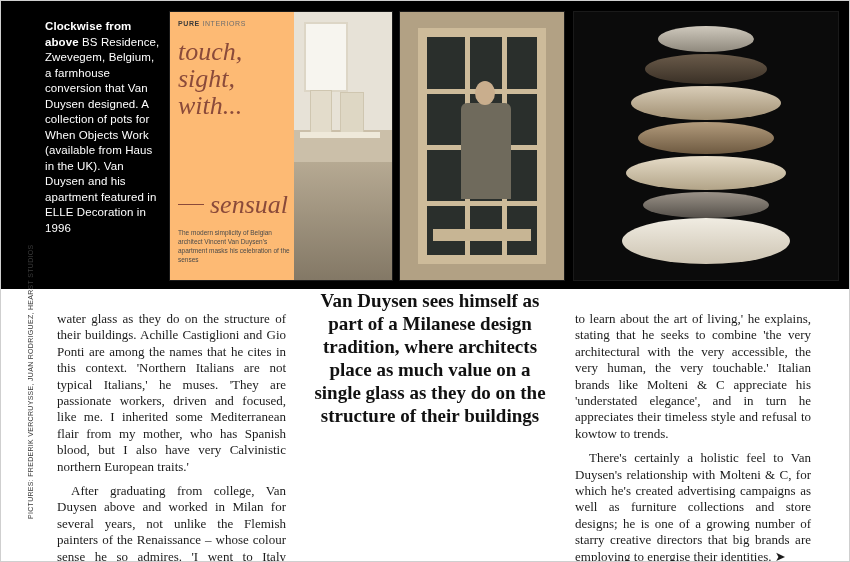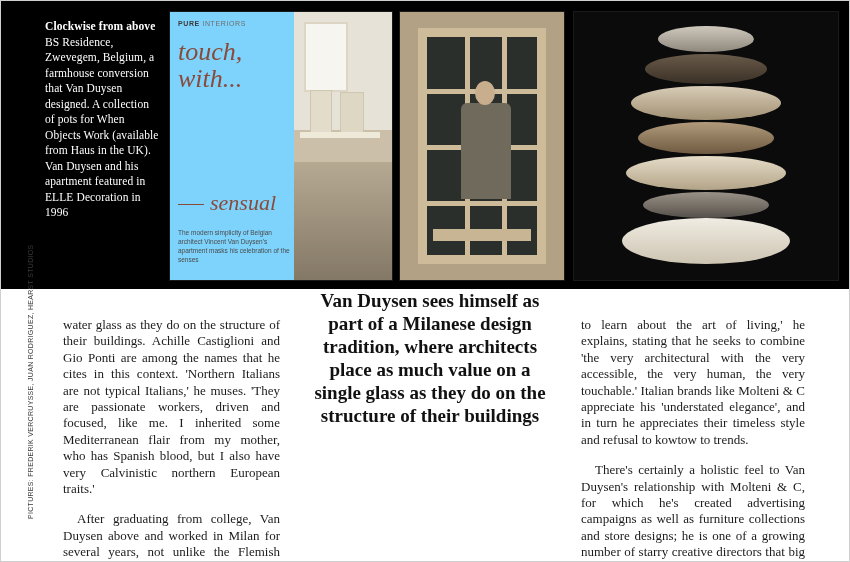--- a/index.html
+++ b/index.html
@@ -32,21 +32,21 @@
     background: #000000;
   }
 
   
   .caption-col {
     position: absolute;
     left: 44px;
     top: 18px;
     width: 115px;
     color: #ffffff;
-    font-family: Liberation Serif, serif;
+    font-family: Liberation Sans, sans-serif;
     font-size: 11.5px;
     line-height: 15.5px;
     letter-spacing: 0.1px;
   }
   .caption-col b { font-weight: bold; }
 
   
   .spread {
     position: absolute;
     left: 168px;
@@ -54,21 +54,21 @@
     width: 222px;
     height: 268px;
     background: #f2efe9;
     overflow: hidden;
     border: 1px solid #1a1a1a;
   }
   .spread-left {
     position: absolute;
     left: 0; top: 0;
     width: 124px; height: 100%;
-    background: #7dd3fc;
+    background: #fdba74;
   }
   .spread-right {
     position: absolute;
     left: 124px; top: 0;
     right: 0; bottom: 0;
     background: #d9d4c9;
     overflow: hidden;
   }
   .mag-masthead {
     position: absolute;
@@ -100,21 +100,21 @@
     height: 1px;
     background: #8a4a3a;
   }
   .mag-sensual {
     position: absolute;
     left: 40px;
     top: 178px;
     color: #8a4a3a;
     font-family: "Liberation Serif", serif;
     font-style: italic;
-    font-size: 22px;
+    font-size: 26px;
     text-align: right;
   }
   .mag-standfirst {
     position: absolute;
     left: 8px;
     top: 216px;
     width: 112px;
     color: #4a4a4a;
     font-family: "Liberation Sans", sans-serif;
     font-size: 6.5px;
@@ -237,21 +237,21 @@
   }
   .col {
     position: absolute;
     top: 302px;
     font-family: "Liberation Serif", serif;
     font-size: 13px;
     line-height: 16.4px;
     color: #1b1b1b;
     text-align: justify;
   }
-  .col p { margin: 14px; }
+  .col p { margin: 8px; }
   .col p + p { text-indent: 14px; }
   .col-left  { left: 48px;  width: 245px; }
   .col-right { left: 566px; width: 252px; }
 
   .pullquote {
     position: absolute;
     left: 310px;
     top: 288px;
     width: 238px;
     font-family: "Liberation Serif", serif;
@@ -274,20 +274,21 @@
     </div>
 
     <div class="spread">
       <div class="spread-left">
         <div class="mag-masthead">
           <span>PURE</span>
           <span class="light">INTERIORS</span>
         </div>
         <div class="mag-title">
           <div class="ital">touch,</div>
+          <div class="ital">sight,</div>
           <div class="ital">with...</div>
         </div>
         <div class="mag-rule"></div>
         <div class="mag-sensual">sensual</div>
         <div class="mag-standfirst">The modern simplicity of Belgian architect Vincent Van Duysen's apartment masks his celebration of the senses</div>
       </div>
       <div class="spread-right">
         <div class="room-wall"></div>
         <div class="room-floor"></div>
         <div class="room-window"></div>

